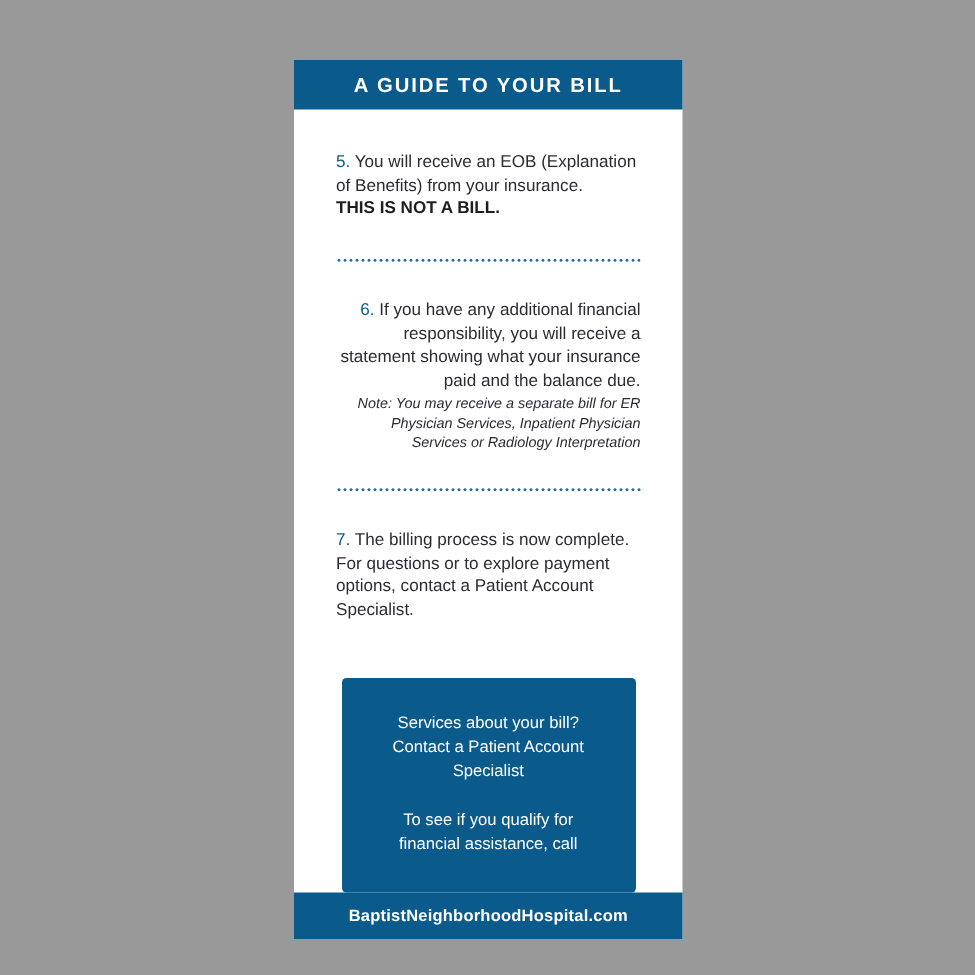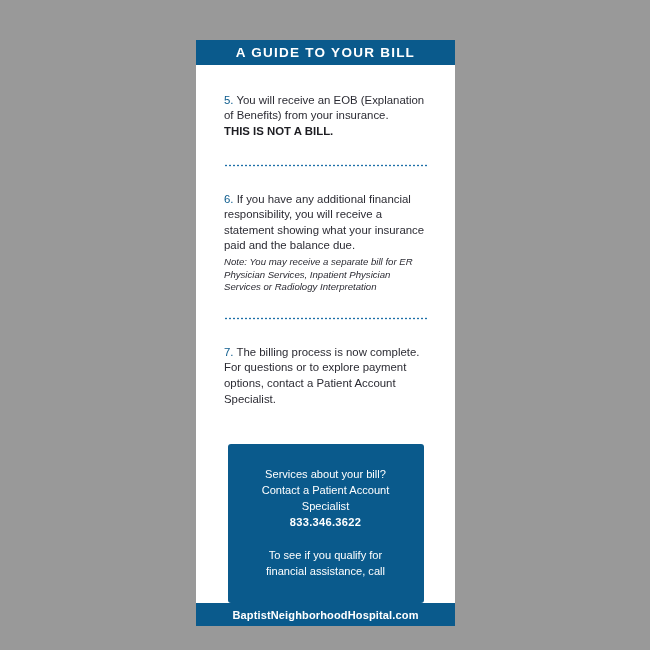--- a/index.html
+++ b/index.html
@@ -52,21 +52,21 @@
   }
   .step .num {
     color: #0a5a8c;
     font-weight: normal;
   }
   .step .strong {
     font-weight: bold;
     color: #1d1d22;
   }
   .step-5 { padding-top: 28px; }
-  .step-6 { padding-top: 25px; }
+  .step-6 { padding-top: 25px; text-align: right; }
   .step-7 { padding-top: 25px; }
   .note {
     font-style: italic;
     font-size: 9.6px;
     line-height: 12.6px;
     color: #2b2b33;
     margin-top: 2px;
   }
   .divider {
     margin: 0 auto;
@@ -138,21 +138,20 @@
       <div class="divider divider-2"></div>
 
       <div class="step step-7">
         <span class="num">7.</span>
         <span>The billing process is now complete. For questions or to explore payment options, contact a Patient Account Specialist.</span>
       </div>
 
       <div class="contact-box">
         <div>Services about your bill?</div>
         <div>Contact a Patient Account Specialist</div>
-        <div class="phone">833.346.3622</div>
         <div class="contact-gap"></div>
         <div>To see if you qualify for</div>
         <div>financial assistance, call</div>
       </div>
 
     </div>
 
     <div class="card-footer">
       <span>BaptistNeighborhoodHospital.com</span>
     </div>

